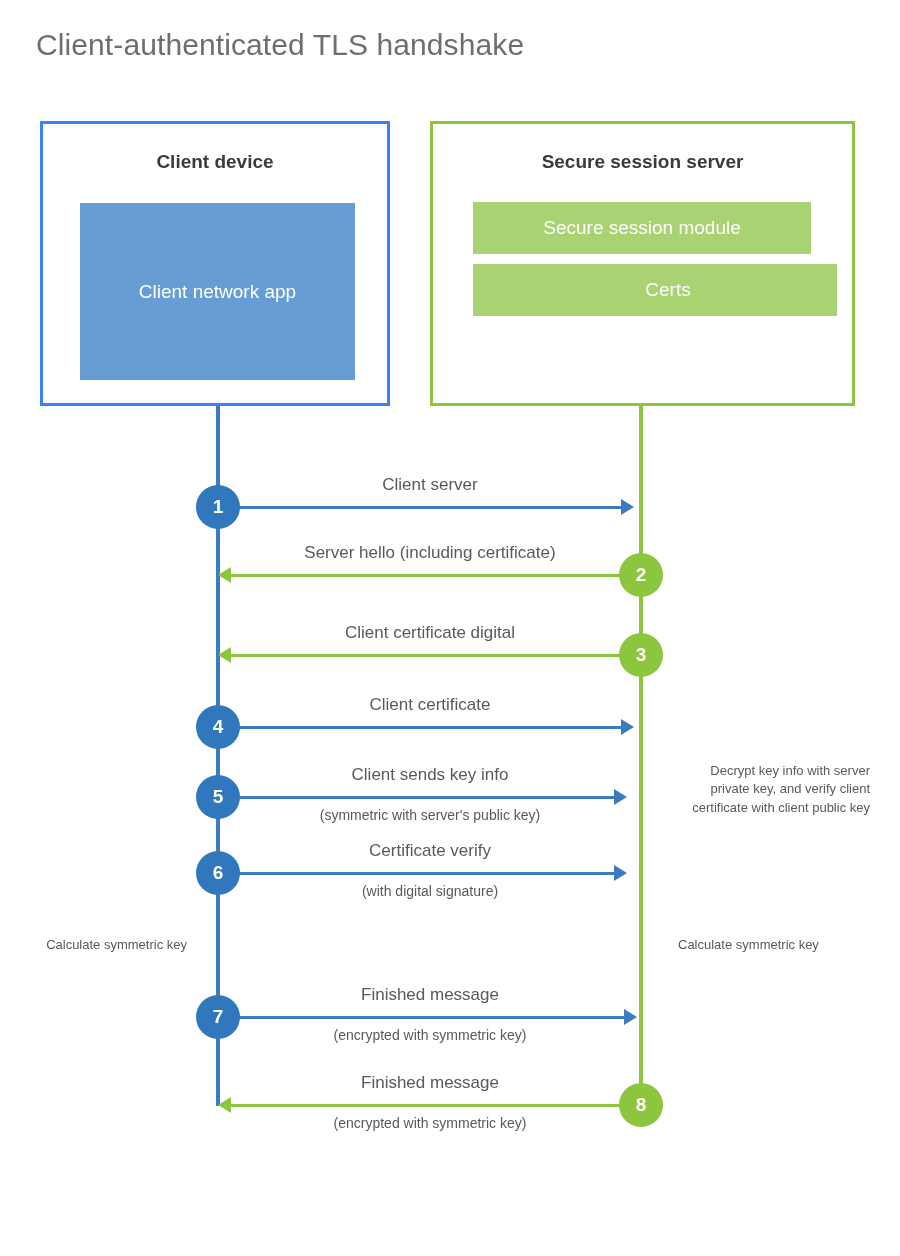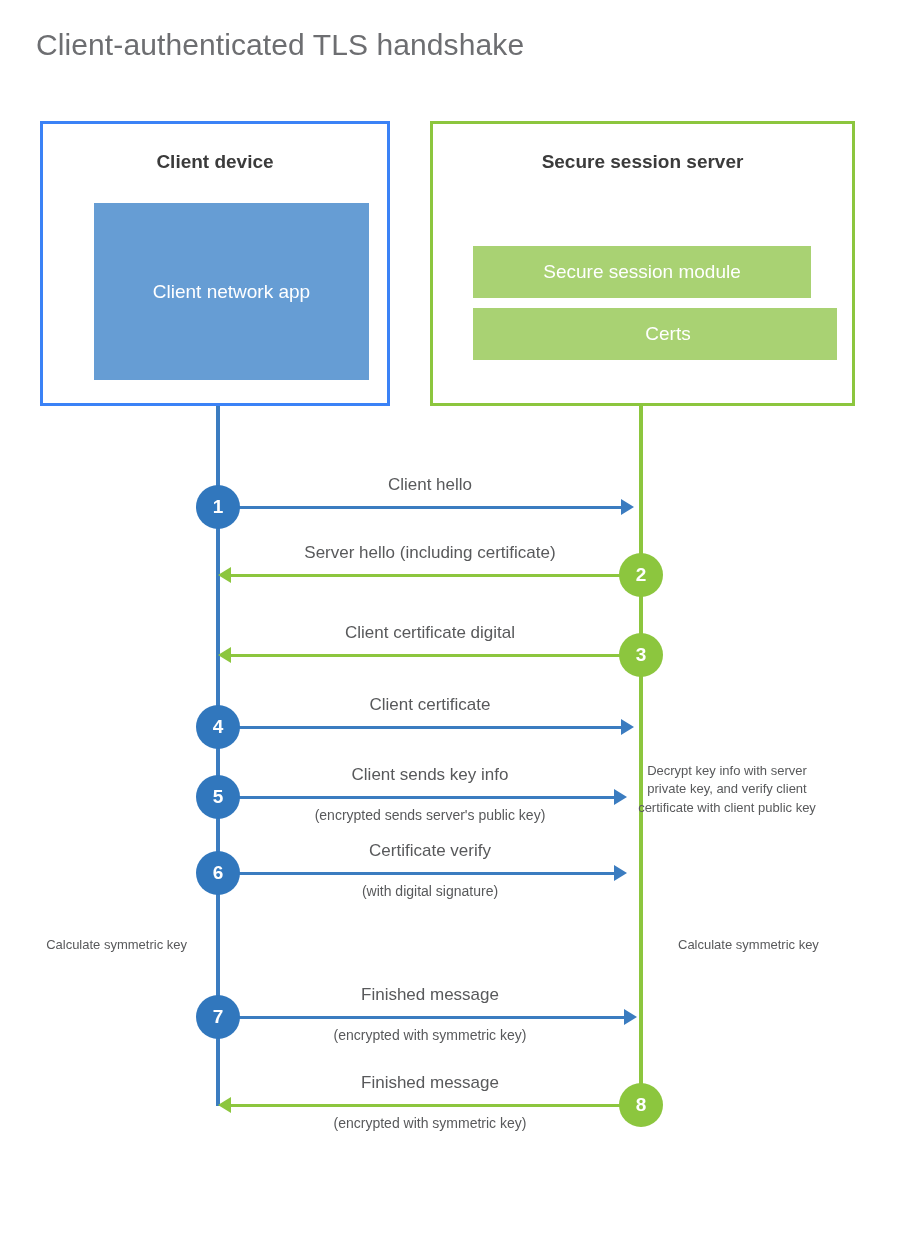--- a/index.html
+++ b/index.html
@@ -67,35 +67,33 @@
     width: 275px;
     height: 177px;
     background: #669dd4;
     color: #ffffff;
     font-size: 19px;
     display: flex;
     align-items: center;
     justify-content: center;
     text-align: center;
     line-height: 1.35;
-    margin-left: 14px;
   }
   .server-block {
     position: absolute;
     left: 40px;
     width: 338px;
     height: 52px;
     background: #a9d273;
     color: #ffffff;
     font-size: 19px;
     display: flex;
     align-items: center;
     justify-content: center;
     text-align: center;
-    margin-top: 44px;
   }
   .server-block.b0 { top: 78px; }
   .server-block.b1 { top: 140px; padding-left: 26px; }
   .server-block.b2 { top: 202px; }
 
   
   .lifeline {
     position: absolute;
     width: 4px;
   }
@@ -175,24 +173,24 @@
   .step-circle.server { background: #8cc63e; left: 619px; }
 
   
   .side-note {
     position: absolute;
     font-size: 13px;
     color: #58595b;
     line-height: 1.42;
   }
   #decrypt-note {
-    left: 632px;
+    left: 680px;
     top: 762px;
     width: 190px;
-    text-align: center;
+    text-align: right;
   }
   #client-calc-note {
     left: 20px;
     top: 936px;
     width: 167px;
     text-align: right;
   }
   #server-calc-note {
     left: 678px;
     top: 936px;
@@ -215,21 +213,21 @@
   <div class="server-block b0">Secure session module</div>
   <div class="server-block b1">Certs</div>
 </div>
 
 <div class="lifeline" id="client-lifeline"></div>
 <div class="lifeline" id="server-lifeline"></div>
 
 <div class="message-row dir-right" style="top:507px;">
   <div class="arrow-line" style="left:218px; width:403px;"></div>
   <div class="arrow-head" style="left:621px;"></div>
-  <div class="msg-label">Client hello</div>
+  <div class="msg-label">Client server</div>
 </div>
 
 <div class="message-row dir-left" style="top:575px;">
   <div class="arrow-line" style="left:231px; width:390px;"></div>
   <div class="arrow-head" style="left:218px;"></div>
   <div class="msg-label">Server hello (including certificate)</div>
 </div>
 
 <div class="message-row dir-left" style="top:655px;">
   <div class="arrow-line" style="left:231px; width:390px;"></div>
@@ -240,21 +238,21 @@
 <div class="message-row dir-right" style="top:727px;">
   <div class="arrow-line" style="left:218px; width:403px;"></div>
   <div class="arrow-head" style="left:621px;"></div>
   <div class="msg-label">Client certificate</div>
 </div>
 
 <div class="message-row dir-right" style="top:797px;">
   <div class="arrow-line" style="left:218px; width:396px;"></div>
   <div class="arrow-head" style="left:614px;"></div>
   <div class="msg-label">Client sends key info</div>
-  <div class="msg-sub">(encrypted sends server's public key)</div>
+  <div class="msg-sub">(symmetric with server's public key)</div>
 </div>
 
 <div class="message-row dir-right" style="top:873px;">
   <div class="arrow-line" style="left:218px; width:396px;"></div>
   <div class="arrow-head" style="left:614px;"></div>
   <div class="msg-label">Certificate verify</div>
   <div class="msg-sub">(with digital signature)</div>
 </div>
 
 <div class="message-row dir-right" style="top:1017px;">

